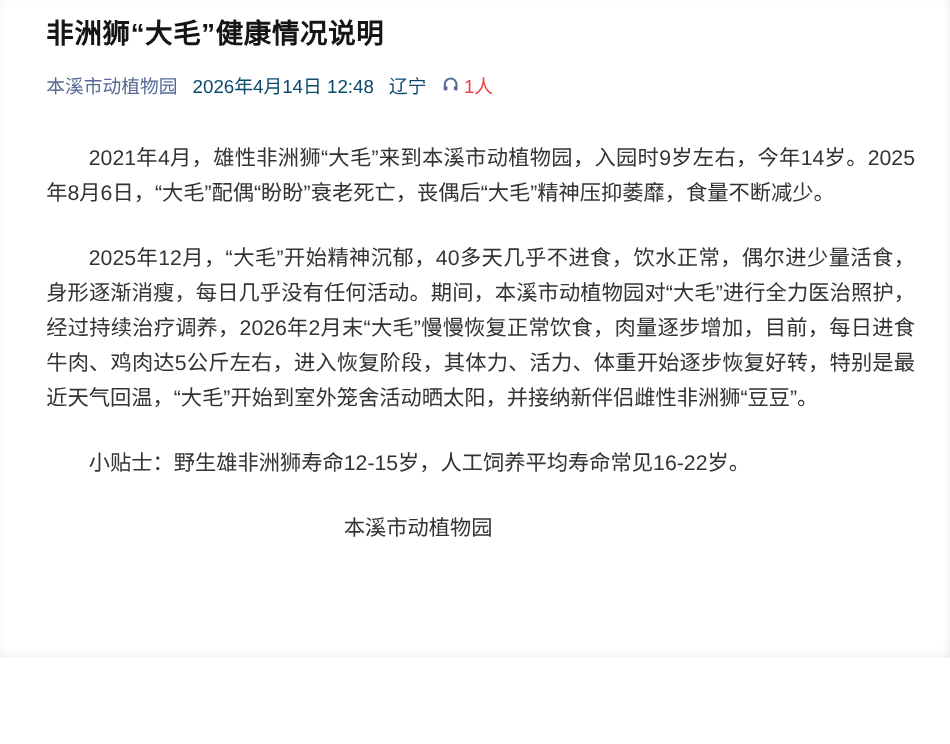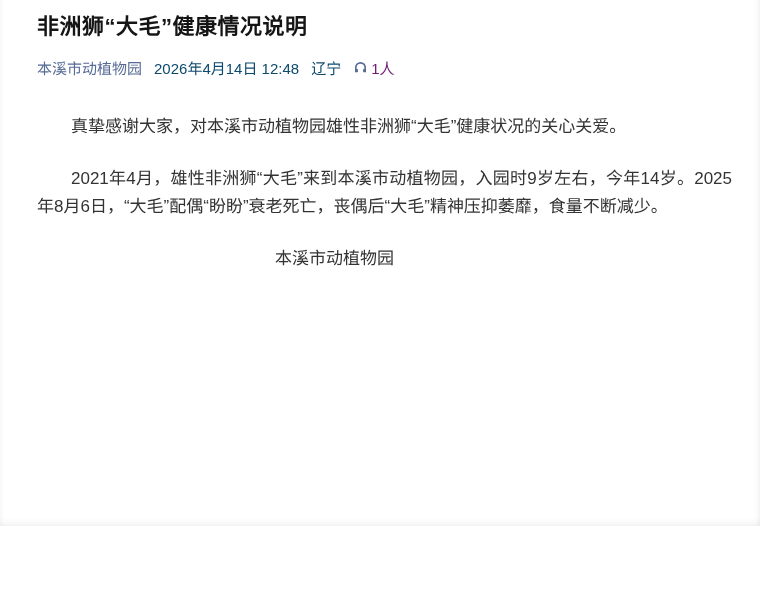--- a/index.html
+++ b/index.html
@@ -34,21 +34,21 @@
   .account{
     color:#576b95;
     text-decoration:none;
     cursor:pointer;
   }
   .meta{color:#0c4a6e;}
   .listen{
     display:inline-flex;
     align-items:center;
     gap:3px;
-    color:#701a75;
+    color:#ef4444;
     cursor:pointer;
     text-align:center;
   }
   .listen svg{display:block;}
   .body p{
     margin:0 0 24px 0;
     font-size:17px;
     line-height:28px;
     color:#333333;
     text-indent:2em;
@@ -81,21 +81,22 @@
           <path d="M4.5 18.5v-6.5a7.5 7.5 0 0 1 15 0v6.5"></path>
           <path d="M4.5 14.5h2.4a1 1 0 0 1 1 1v3a1 1 0 0 1-1 1H4.5z" fill="#576b95" stroke="none"></path>
           <path d="M19.5 14.5h-2.4a1 1 0 0 0-1 1v3a1 1 0 0 0 1 1h2.4z" fill="#576b95" stroke="none"></path>
         </svg>
       </span>
       <span>1人</span>
     </span>
   </div>
 
   <div class="body">
-    <p>真挚感谢大家，对本溪市动植物园雄性非洲狮“大毛”健康状况的关心关爱。</p>
     <p>2021年4月，雄性非洲狮“大毛”来到本溪市动植物园，入园时9岁左右，今年14岁。2025年8月6日，“大毛”配偶“盼盼”衰老死亡，丧偶后“大毛”精神压抑萎靡，食量不断减少。</p>
+    <p>2025年12月，“大毛”开始精神沉郁，40多天几乎不进食，饮水正常，偶尔进少量活食，身形逐渐消瘦，每日几乎没有任何活动。期间，本溪市动植物园对“大毛”进行全力医治照护，经过持续治疗调养，2026年2月末“大毛”慢慢恢复正常饮食，肉量逐步增加，目前，每日进食牛肉、鸡肉达5公斤左右，进入恢复阶段，其体力、活力、体重开始逐步恢复好转，特别是最近天气回温，“大毛”开始到室外笼舍活动晒太阳，并接纳新伴侣雌性非洲狮“豆豆”。</p>
+    <p>小贴士：野生雄非洲狮寿命12-15岁，人工饲养平均寿命常见16-22岁。</p>
   </div>
 
   <div class="footer">
     <p>本溪市动植物园</p>
   </div>
 
 </div>
 
 </body></html>

